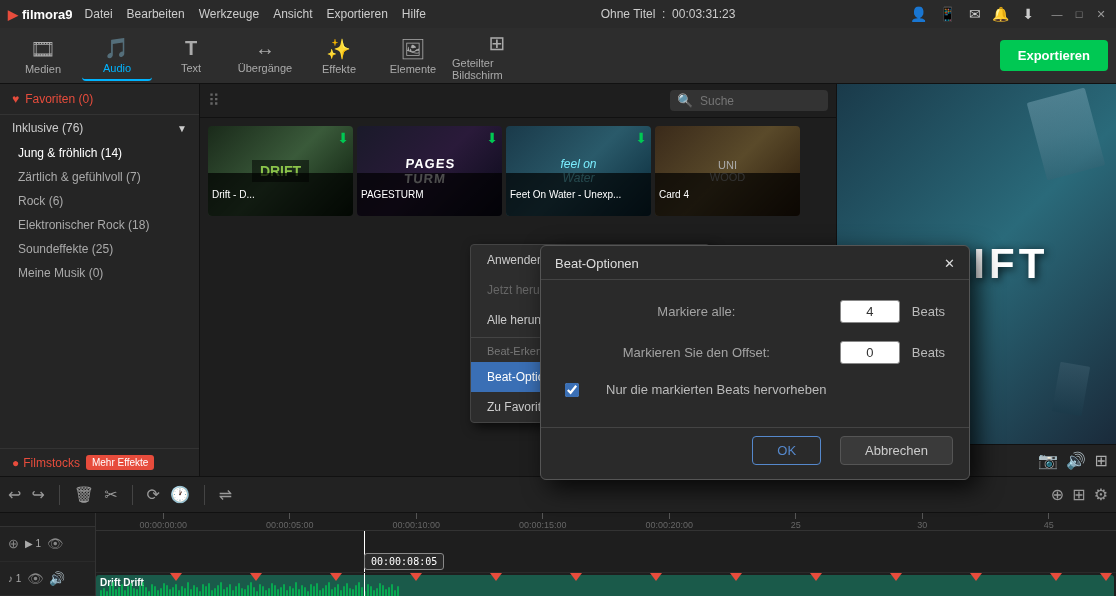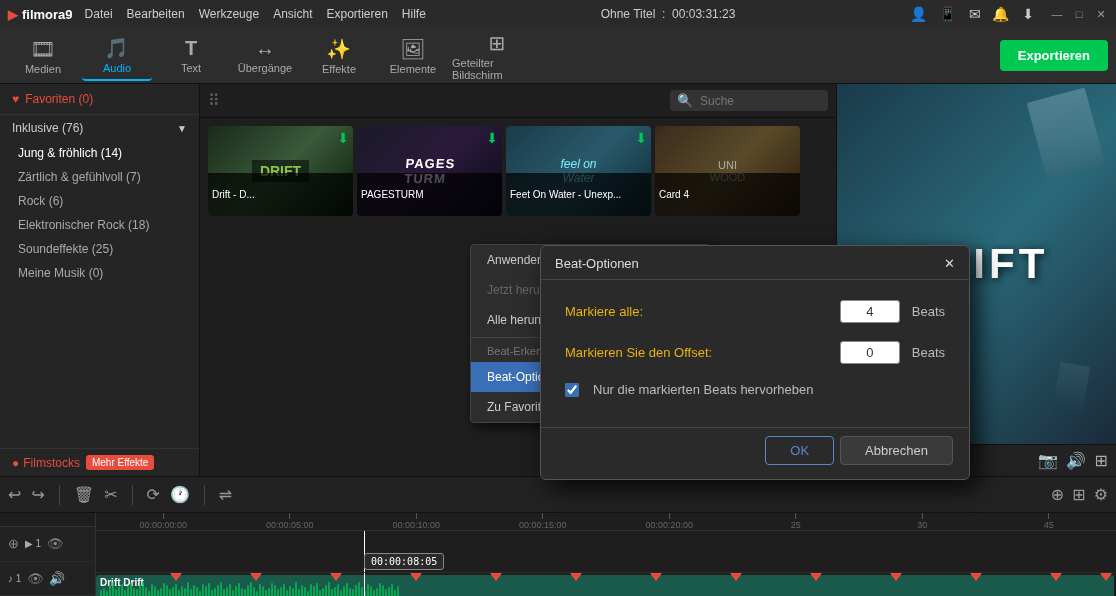--- a/index.html
+++ b/index.html
@@ -70,27 +70,27 @@
     .ctx-section-label { padding: 5px 16px; color: #777; font-size: 11px; cursor: default; }
     .ctx-shortcut { color: #888; font-size: 11px; }
 
     
     #beat-dialog { position: absolute; left: 540px; top: 245px; background: #2a2a2a; border: 1px solid #555; border-radius: 6px; z-index: 200; width: 430px; box-shadow: 8px 8px 24px rgba(0,0,0,0.8); }
     #beat-dialog-header { display: flex; align-items: center; justify-content: space-between; padding: 10px 14px 8px; border-bottom: 1px solid #444; }
     #beat-dialog-header span { font-size: 13px; color: #ddd; }
     #beat-dialog-close { cursor: pointer; color: #888; font-size: 16px; }
     #beat-dialog-body { padding: 20px 24px; }
     .beat-row { display: flex; align-items: center; margin-bottom: 18px; gap: 12px; }
-    .beat-label { color: #eab308; font-size: 13px; flex: 1; text-align: left; min-width: 160px; }
+    .beat-label { color: #a3a3a3; font-size: 13px; flex: 1; text-align: center; min-width: 160px; }
     .beat-input { width: 60px; background: #fff; color: #333; border: 1px solid #888; border-radius: 3px; padding: 3px 6px; font-size: 13px; text-align: center; }
     .beat-unit { color: #bbb; font-size: 13px; }
-    .beat-checkbox-row { display: flex; align-items: center; gap: 14px; padding: 0 0 10px 0; }
+    .beat-checkbox-row { display: flex; align-items: center; gap: 27px; padding: 0 0 10px 0; }
     .beat-checkbox-row input[type=checkbox] { width: 14px; height: 14px; accent-color: #3a6fb5; }
     .beat-checkbox-row label { color: #bbb; font-size: 13px; }
-    #beat-dialog-footer { display: flex; justify-content: flex-end; gap: 6px; padding: 8px 16px 14px; border-top: 1px solid #444; }
+    #beat-dialog-footer { display: flex; justify-content: flex-end; gap: 19px; padding: 8px 16px 14px; border-top: 1px solid #444; }
     .dialog-btn { padding: 6px 24px; border-radius: 4px; font-size: 13px; cursor: pointer; border: 1px solid #555; background: #3a3a3a; color: #ccc; }
     .dialog-btn.primary { background: transparent; border: 1px solid #5588cc; color: #5588cc; }
 
     
     #timeline { height: 120px; background: #1a1a1a; border-top: 1px solid #111; display: flex; flex-direction: column; }
     #timeline-toolbar { display: flex; align-items: center; gap: 10px; padding: 4px 8px; background: #222; border-bottom: 1px solid #111; height: 36px; }
     #timeline-toolbar .tl-btn { color: #999; font-size: 16px; cursor: pointer; }
     #timeline-toolbar .separator { width: 1px; height: 20px; background: #444; margin: 0 4px; }
     #timeline-tracks { display: flex; flex: 1; overflow: hidden; }
     #track-labels { width: 96px; background: #222; border-right: 1px solid #333; display: flex; flex-direction: column; }

